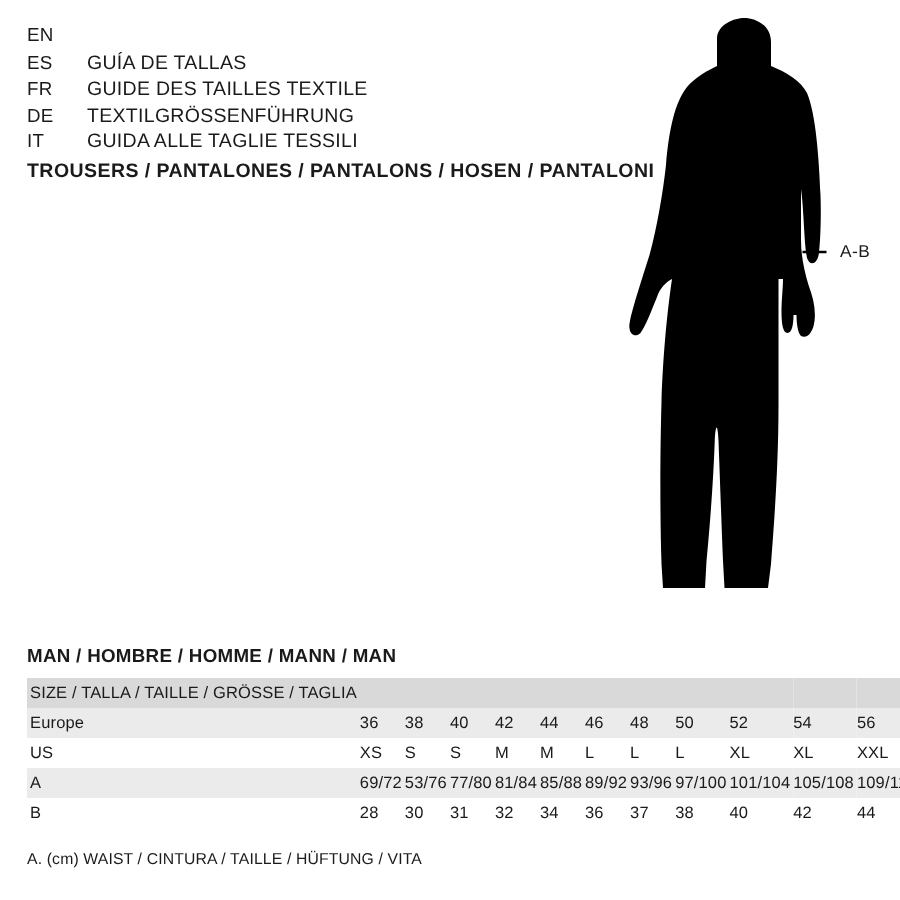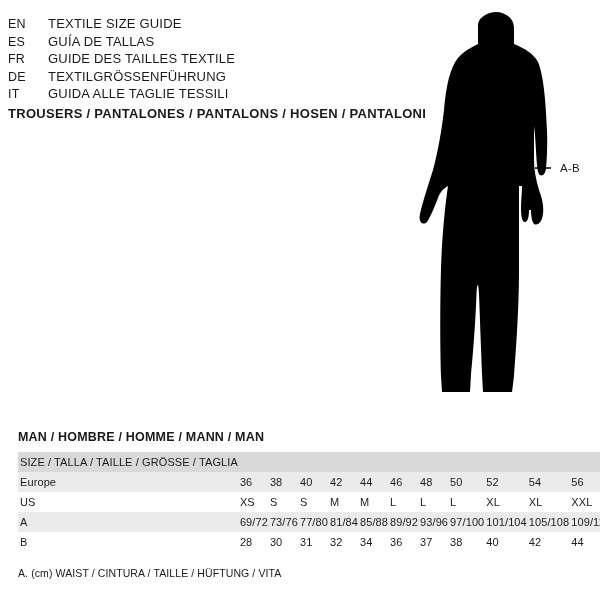--- a/index.html
+++ b/index.html
@@ -13,21 +13,21 @@
     font-family: "Liberation Sans", sans-serif;
     color: #1a1a1a;
     overflow: hidden;
     position: relative;
   }
   .page {
     position: relative;
     width: 520px;
     height: 600px;
     box-sizing: border-box;
-    padding: 16px 8px;
+    padding: 16px 18px;
   }
 
   
   .lang-list {
     margin: 0;
     padding: 0;
     list-style: none;
   }
   .lang-row {
     display: flex;
@@ -118,21 +118,20 @@
   }
 </style>
 </head>
 <body>
 
 <div class="page">
 
   <ul class="lang-list">
     <li class="lang-row">
       <span class="lang-code">EN</span>
-      <span class="lang-title">TEXTILE SIZE GUIDE</span>
     </li>
     <li class="lang-row">
       <span class="lang-code">ES</span>
       <span class="lang-title">GUÍA DE TALLAS</span>
     </li>
     <li class="lang-row">
       <span class="lang-code">FR</span>
       <span class="lang-title">GUIDE DES TAILLES TEXTILE</span>
     </li>
     <li class="lang-row">
@@ -239,21 +238,21 @@
           <td class="val">L</td>
           <td class="val">L</td>
           <td class="val">L</td>
           <td class="val">XL</td>
           <td class="val">XL</td>
           <td class="val">XXL</td>
         </tr>
         <tr class="shaded">
           <td class="label-cell">A</td>
           <td class="val">69/72</td>
-          <td class="val">73/76</td>
+          <td class="val">53/76</td>
           <td class="val">77/80</td>
           <td class="val">81/84</td>
           <td class="val">85/88</td>
           <td class="val">89/92</td>
           <td class="val">93/96</td>
           <td class="val">97/100</td>
           <td class="val">101/104</td>
           <td class="val">105/108</td>
           <td class="val">109/112</td>
         </tr>

